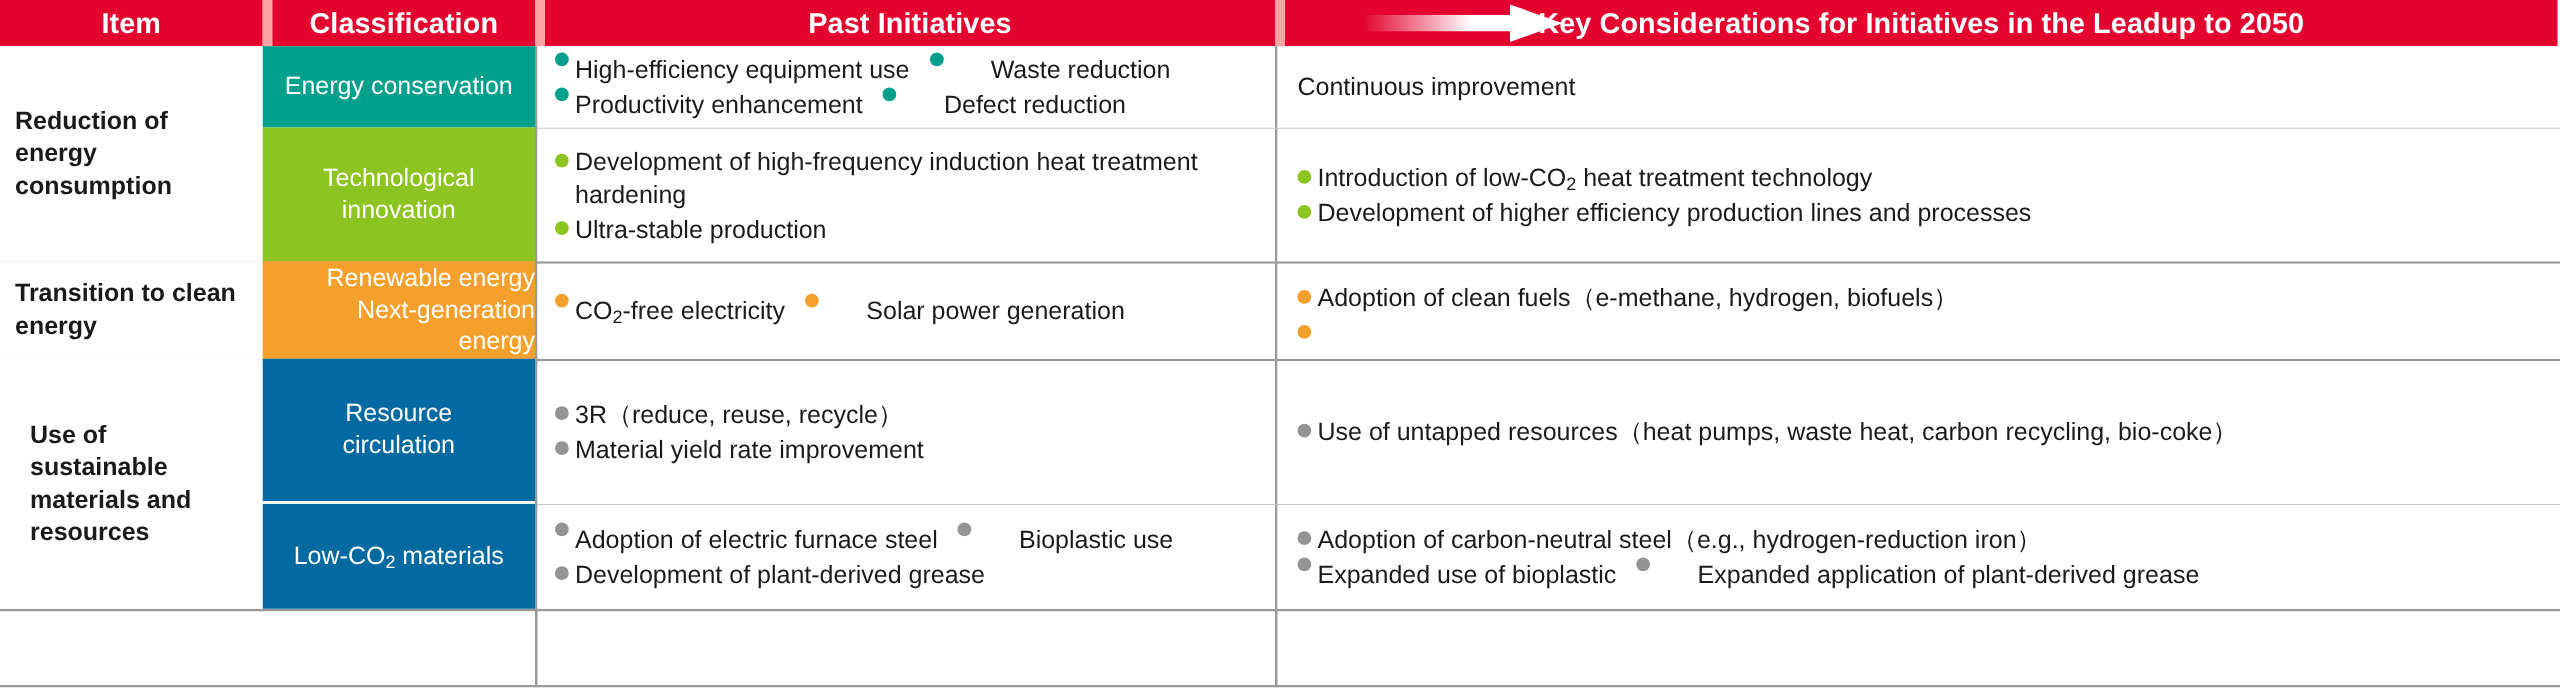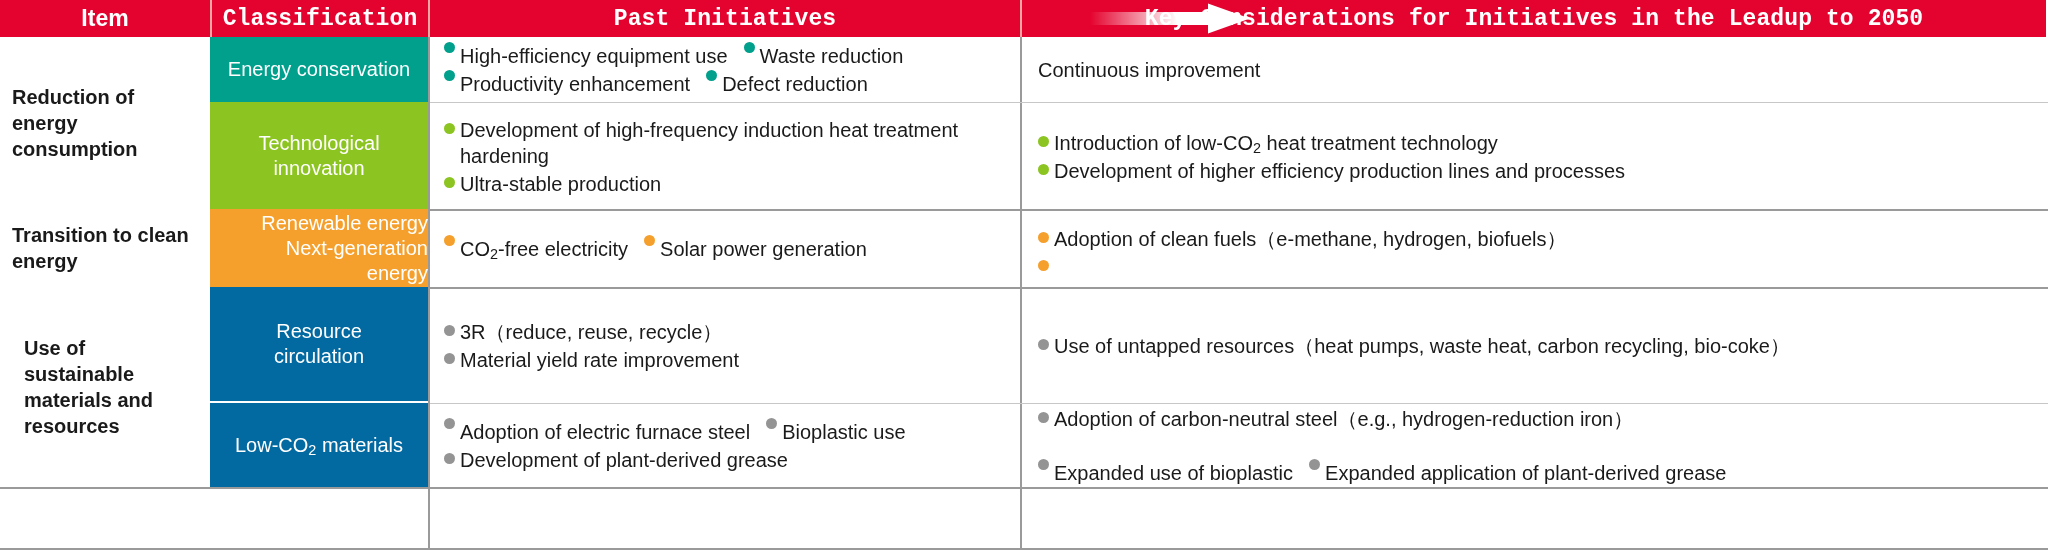--- a/index.html
+++ b/index.html
@@ -23,21 +23,21 @@
   }
   .hcell{
     background:#E4032E;
     color:#ffffff;
     display:flex;align-items:center;justify-content:center;
     font-size:23px;font-weight:600;
     letter-spacing:.1px;
     box-sizing:border-box;
     position:relative;
   }
-  .hcell + .hcell{border-left:2px solid #fca5a5;font-family:Liberation Mono, monospace;}
+  .hcell + .hcell{border-left:8px solid #fca5a5;}
   .h-item{width:210px;}
   .h-class{width:218px;}
   .h-past{width:592px;}
   .h-key{width:1026px;}
 
   .arrow-wrap{
     position:absolute;left:1090px;top:3px;width:160px;height:31px;
     pointer-events:none;
   }
 
@@ -128,21 +128,21 @@
     flex:0 0 auto;
   }
   .b-teal{background:#00A08C;}
   .b-green{background:#8CC421;}
   .b-orange{background:#F5A02D;}
   .b-gray{background:#949494;}
   .hang{display:flex;align-items:flex-start;}
   .hang .bullet{margin-top:7px;}
   .inline-row{display:flex;align-items:flex-start;flex-wrap:wrap;}
   .inline-row .grp{display:flex;align-items:flex-start;margin-right:16px;}
-  .inline-row .grp:last-child{margin-right:0;}
+  .inline-row .grp:last-child{margin-right:0;gap:33px;}
   .plain{display:block;}
   sub{font-size:.72em;vertical-align:baseline;position:relative;bottom:-.22em;}
   .bottom-rule{
     position:absolute;left:0;top:511px;width:2048px;height:2px;background:#9a9a9a;
   }
 </style>
 </head>
 <body>
 
 <div class="table">
@@ -308,21 +308,21 @@
         <span class="grp">
             <span class="bullet b-gray"></span>
             <span class="seg">Bioplastic use</span>
           </span>
       </div>
       <div class="bline hang">
           <span class="bullet b-gray"></span>
           <span>Development of plant-derived grease</span>
         </div>
     </div>
-    <div class="key-cell" style="top:368px;height:82px;justify-content:space-between;">
+    <div class="key-cell" style="top:368px;height:82px;">
       <div class="bline hang">
           <span class="bullet b-gray"></span>
           <span>Adoption of carbon-neutral steel（e.g., hydrogen-reduction iron）</span>
         </div>
       <div class="bline inline-row">
         <span class="grp">
             <span class="bullet b-gray"></span>
             <span class="seg">Expanded use of bioplastic</span>
           </span>
         <span class="grp">

